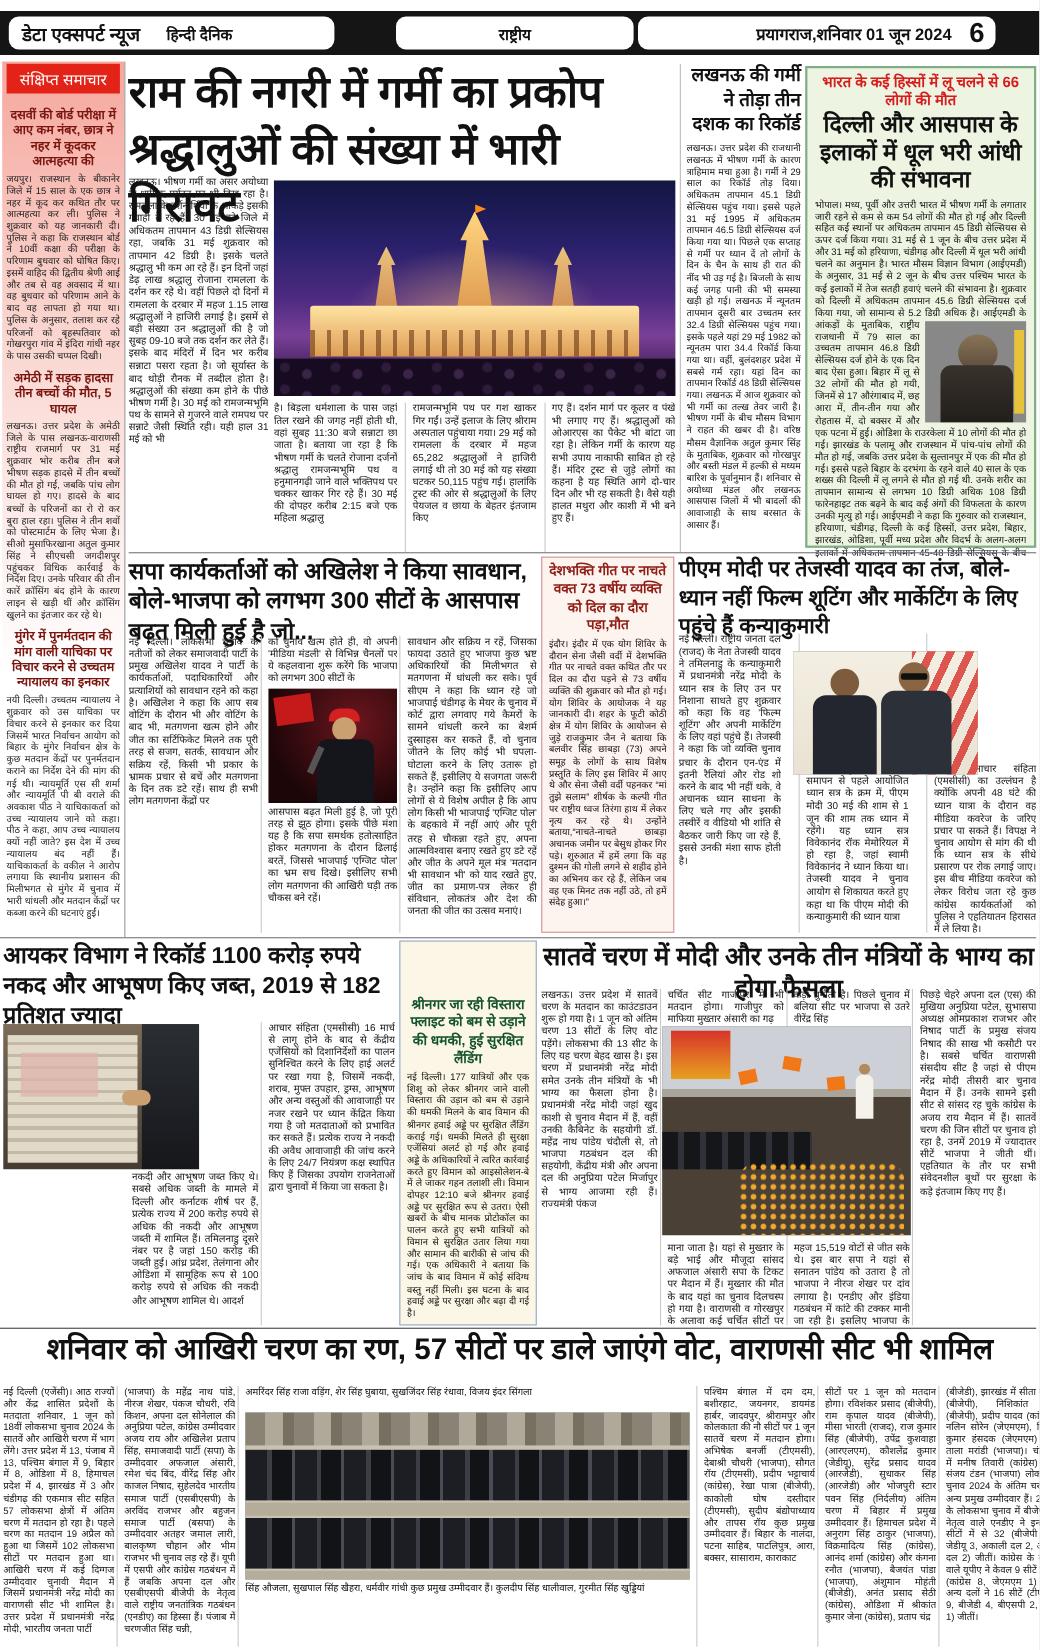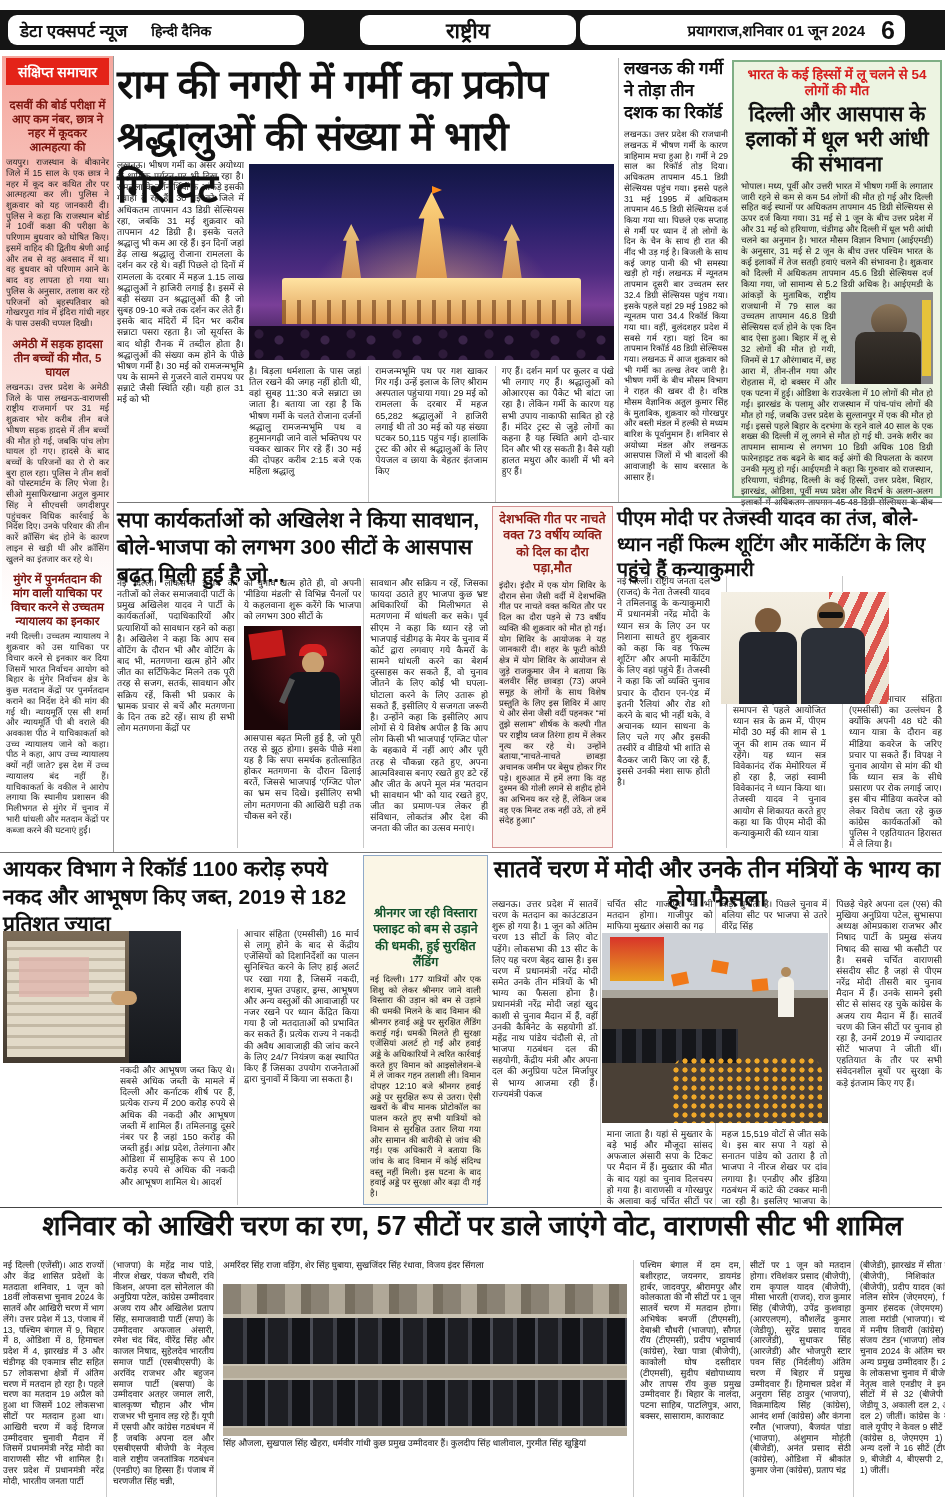--- a/index.html
+++ b/index.html
@@ -11,42 +11,42 @@
   .hline{position:absolute;height:1px;background:#777;}
   .photo{position:relative;overflow:hidden;background:#888;}
   
   #masthead{position:absolute;left:0;top:10px;width:945px;height:40px;background:#151515;}
   .mh-box{position:absolute;top:5px;height:30px;background:#fff;border-radius:9px;
           display:flex;align-items:center;justify-content:center;}
   #mh-left{left:8px;width:296px;justify-content:flex-start;padding-left:12px;box-sizing:border-box;}
   #mh-left .pname{font-weight:bold;font-size:17px;}
   #mh-left .ptag{font-size:14px;margin-left:24px;font-weight:bold;}
   #mh-center{left:360px;width:216px;}
-  #mh-center .sec{font-weight:bold;font-size:21px;}
+  #mh-center .sec{font-weight:bold;font-size:14px;}
   #mh-right{left:580px;width:325px;justify-content:flex-end;padding-right:10px;box-sizing:border-box;}
   #mh-right .dl{font-weight:bold;font-size:15px;}
   #mh-right .pg{font-weight:bold;font-size:25px;margin-left:16px;}
   
   #brief{position:absolute;left:2px;top:56px;width:112px;height:796px;box-sizing:border-box;
          background:linear-gradient(180deg,#f5a79e,#f9cfc8 25%,#ffffff 70%);
          border-right:1px solid #999;padding:2px 4px;}
-  .brief-title{background:#e42318;color:#fff;font-weight:bold;font-size:14px;text-align:center;
+  .brief-title{background:#e42318;color:#fff;font-weight:normal;font-size:14px;text-align:center;
                padding:4px 4px;margin-bottom:13px;}
   .brief-h{color:#7a150f;font-weight:bold;font-size:11.5px;text-align:center;line-height:1.22;margin:8px 0 3px;}
   .brief-b{font-size:8.6px;line-height:1.25;text-align:justify;color:#222;}
   
   #main-story{position:absolute;left:117px;top:58px;width:497px;height:444px;}
   .ms-head{font-size:40px;font-weight:bold;line-height:1.3;letter-spacing:-0.4px;}
   #ms-col1{position:absolute;left:0;top:102px;width:127px;height:342px;}
   #ms-photo{position:absolute;left:132px;top:106px;width:365px;height:196px;}
   #ms-cols{position:absolute;left:132px;top:308px;width:365px;height:136px;display:flex;gap:7px;}
   
   #lucknow{position:absolute;left:618px;top:58px;width:110px;height:444px;border-left:1px solid #bbb;
            padding-left:5px;box-sizing:border-box;}
-  .lk-head{font-size:17px;font-weight:bold;text-align:left;line-height:1.3;margin-bottom:5px;}
+  .lk-head{font-size:17px;font-weight:bold;text-align:right;line-height:1.3;margin-bottom:5px;}
   .lk-body{font-size:8.5px;line-height:1.26;text-align:justify;overflow:hidden;height:360px;}
   
   #delhi{position:absolute;left:732px;top:60px;width:210px;height:438px;box-sizing:border-box;
          background:#edf4e2;border:2px solid #7fae85;padding:5px 7px;}
   .dl-kicker{color:#d61c1c;font-weight:bold;font-size:13.5px;text-align:center;line-height:1.15;}
   .dl-head{font-size:21px;font-weight:bold;text-align:center;line-height:1.2;margin:3px 0 4px;}
   .dl-body{font-size:8.6px;line-height:1.27;text-align:justify;overflow:hidden;height:330px;}
   #dl-photo{float:right;width:92px;height:92px;margin:2px 0 3px 5px;}
   
   #sp{position:absolute;left:117px;top:506px;width:371px;height:342px;}
@@ -214,21 +214,21 @@
       <div class="ncol bt vrule">गए हैं। दर्शन मार्ग पर कूलर व पंखे भी लगाए गए हैं। श्रद्धालुओं को ओआरएस का पैकेट भी बांटा जा रहा है। लेकिन गर्मी के कारण यह सभी उपाय नाकाफी साबित हो रहे हैं। मंदिर ट्रस्ट से जुड़े लोगों का कहना है यह स्थिति आगे दो-चार दिन और भी रह सकती है। वैसे यही हालत मथुरा और काशी में भी बने हुए हैं।</div>
     </div>
   </div>
 
   <div id="lucknow">
     <div class="lk-head">लखनऊ की गर्मी ने तोड़ा तीन दशक का रिकॉर्ड</div>
     <div class="lk-body">लखनऊ। उत्तर प्रदेश की राजधानी लखनऊ में भीषण गर्मी के कारण त्राहिमाम मचा हुआ है। गर्मी ने 29 साल का रिकॉर्ड तोड़ दिया। अधिकतम तापमान 45.1 डिग्री सेल्सियस पहुंच गया। इससे पहले 31 मई 1995 में अधिकतम तापमान 46.5 डिग्री सेल्सियस दर्ज किया गया था। पिछले एक सप्ताह से गर्मी पर ध्यान दें तो लोगों के दिन के चैन के साथ ही रात की नींद भी उड़ गई है। बिजली के साथ कई जगह पानी की भी समस्या खड़ी हो गई। लखनऊ में न्यूनतम तापमान दूसरी बार उच्चतम स्तर 32.4 डिग्री सेल्सियस पहुंच गया। इसके पहले यहां 29 मई 1982 को न्यूनतम पारा 34.4 रिकॉर्ड किया गया था। वहीं, बुलंदशहर प्रदेश में सबसे गर्म रहा। यहां दिन का तापमान रिकॉर्ड 48 डिग्री सेल्सियस गया। लखनऊ में आज शुक्रवार को भी गर्मी का तल्ख तेवर जारी है। भीषण गर्मी के बीच मौसम विभाग ने राहत की खबर दी है। वरिष्ठ मौसम वैज्ञानिक अतुल कुमार सिंह के मुताबिक, शुक्रवार को गोरखपुर और बस्ती मंडल में हल्की से मध्यम बारिश के पूर्वानुमान हैं। शनिवार से अयोध्या मंडल और लखनऊ आसपास जिलों में भी बादलों की आवाजाही के साथ बरसात के आसार हैं।</div>
   </div>
 
   <div id="delhi">
-    <div class="dl-kicker">भारत के कई हिस्सों में लू चलने से 54 लोगों की मौत</div>
+    <div class="dl-kicker">भारत के कई हिस्सों में लू चलने से 66 लोगों की मौत</div>
     <div class="dl-head">दिल्ली और आसपास के इलाकों में धूल भरी आंधी की संभावना</div>
     <div class="dl-body">
       <span>भोपाल। मध्य, पूर्वी और उत्तरी भारत में भीषण गर्मी के लगातार जारी रहने से कम से कम 54 लोगों की मौत हो गई और दिल्ली सहित कई स्थानों पर अधिकतम तापमान 45 डिग्री सेल्सियस से ऊपर दर्ज किया गया। 31 मई से 1 जून के बीच उत्तर प्रदेश में और 31 मई को हरियाणा, चंडीगढ़ और दिल्ली में धूल भरी आंधी चलने का अनुमान है। भारत मौसम विज्ञान विभाग (आईएमडी) के अनुसार, 31 मई से 2 जून के बीच उत्तर पश्चिम भारत के कई इलाकों में तेज सतही हवाएं चलने की संभावना है। शुक्रवार को दिल्ली में अधिकतम तापमान 45.6 डिग्री सेल्सियस दर्ज किया गया, जो सामान्य से 5.2 डिग्री अधिक है। आईएमडी के आंकड़ों के मुताबिक,</span>
       <span id="dl-photo" class="photo" style="display:block;">
         <span class="mp-head"></span>
         <span class="mp-body"></span>
         <span class="mp-strip"></span>
       </span>
       <span>राष्ट्रीय राजधानी में 79 साल का उच्चतम तापमान 46.8 डिग्री सेल्सियस दर्ज होने के एक दिन बाद ऐसा हुआ। बिहार में लू से 32 लोगों की मौत हो गयी, जिनमें से 17 औरंगाबाद में, छह आरा में, तीन-तीन गया और रोहतास में, दो बक्सर में और एक पटना में हुई। ओडिशा के राउरकेला में 10 लोगों की मौत हो गई। झारखंड के पलामू और राजस्थान में पांच-पांच लोगों की मौत हो गई, जबकि उत्तर प्रदेश के सुल्तानपुर में एक की मौत हो गई। इससे पहले बिहार के दरभंगा के रहने वाले 40 साल के एक शख्स की दिल्ली में लू लगने से मौत हो गई थी. उनके शरीर का तापमान सामान्य से लगभग 10 डिग्री अधिक 108 डिग्री फारेनहाइट तक बढ़ने के बाद कई अंगों की विफलता के कारण उनकी मृत्यु हो गई। आईएमडी ने कहा कि गुरुवार को राजस्थान, हरियाणा, चंडीगढ़, दिल्ली के कई हिस्सों, उत्तर प्रदेश, बिहार, झारखंड, ओडिशा, पूर्वी मध्य प्रदेश और विदर्भ के अलग-अलग इलाकों में अधिकतम तापमान 45-48 डिग्री सेल्सियस के बीच था।</span>
     </div>

